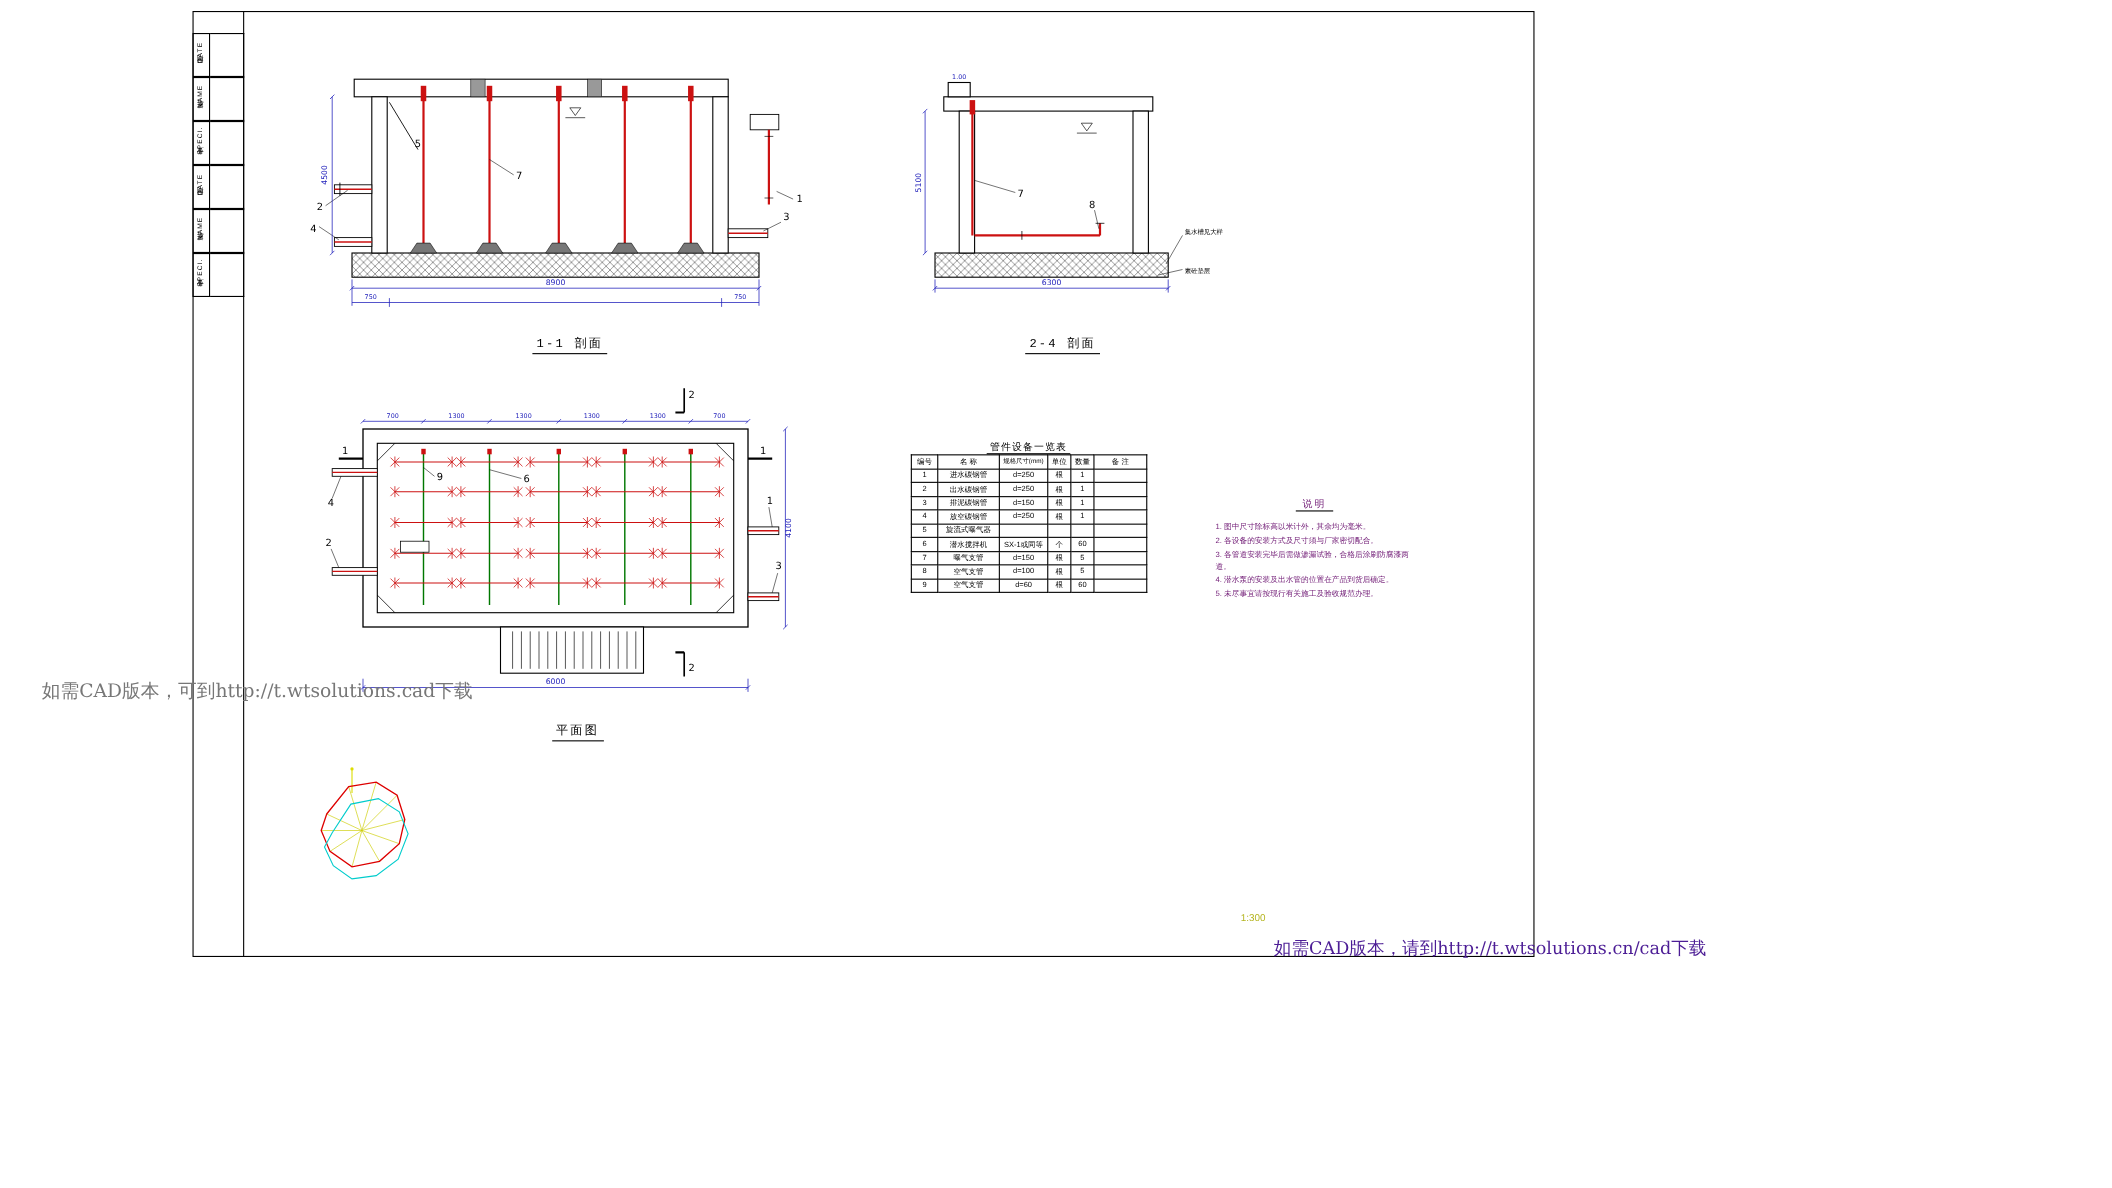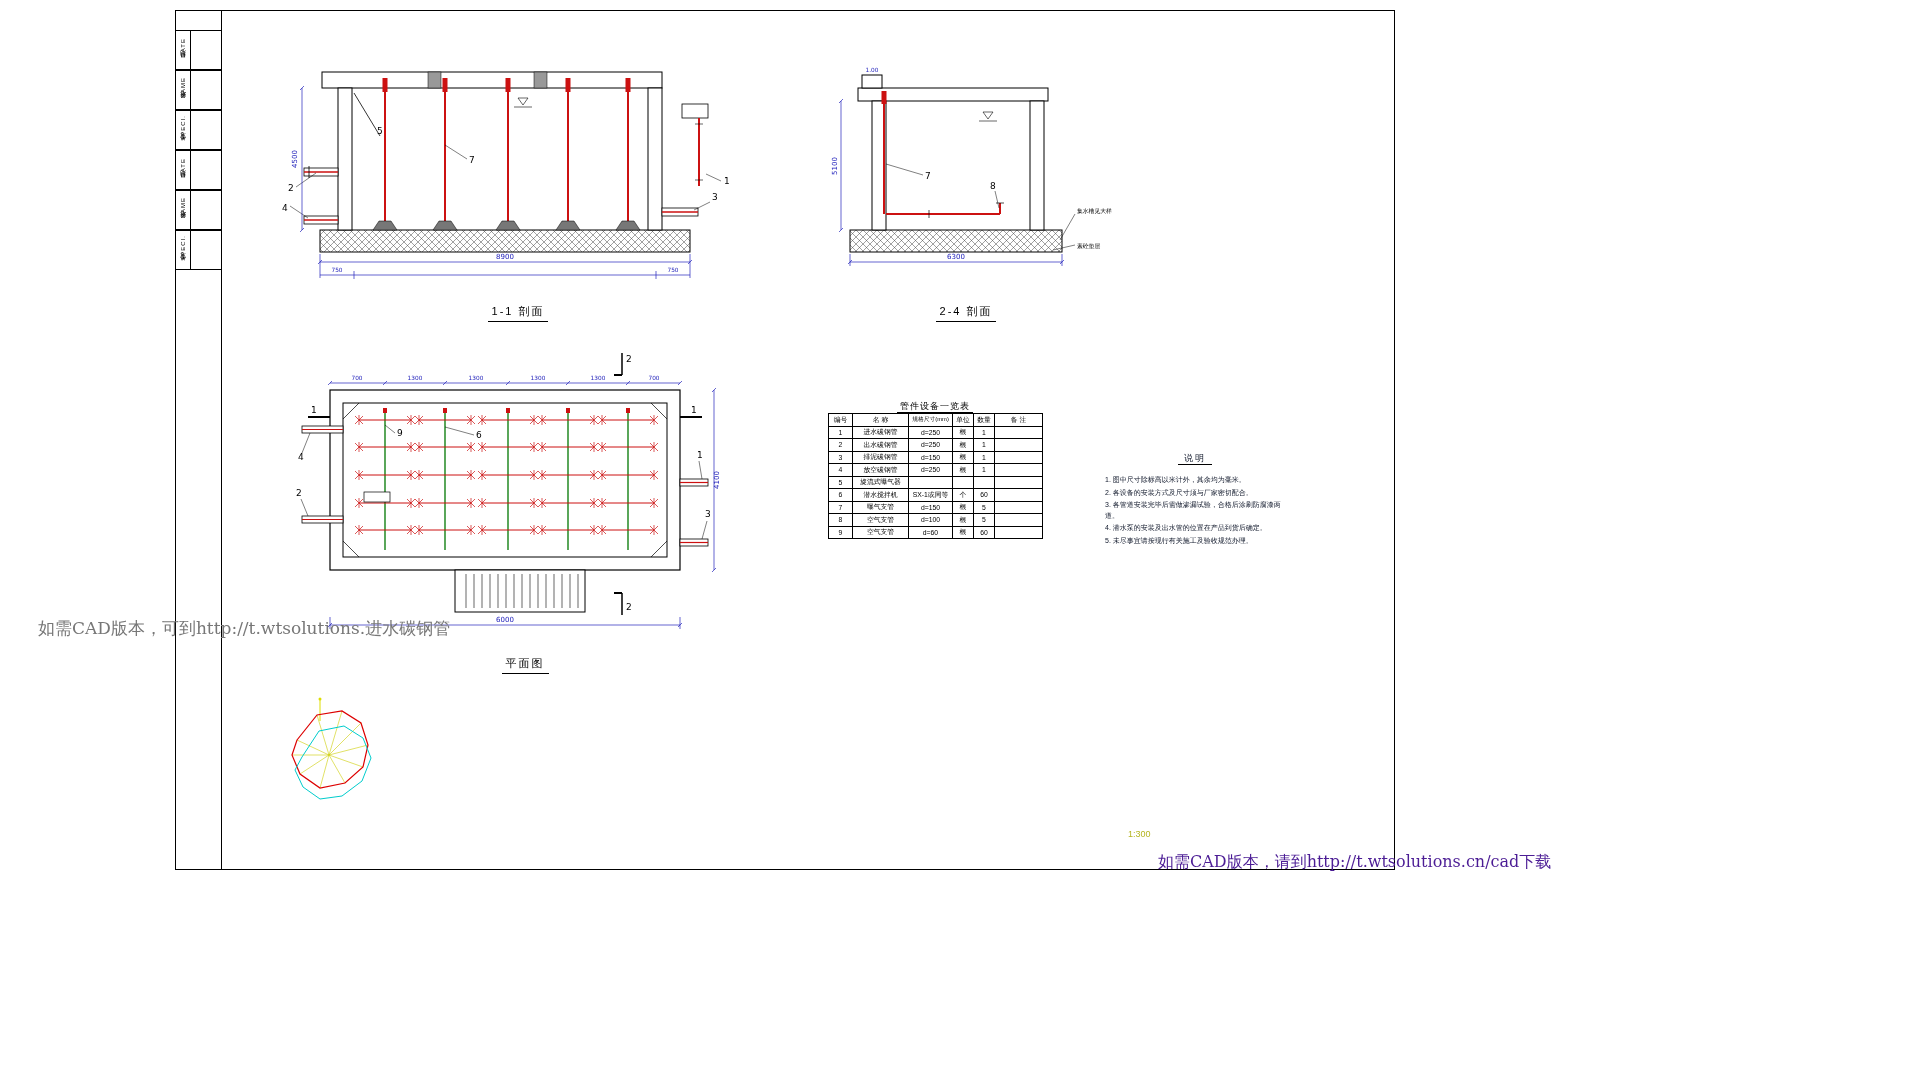--- a/index.html
+++ b/index.html
@@ -8,30 +8,30 @@
   svg { display:block; font-family:"DejaVu Sans",sans-serif; }
 
   .frame { left:175px; top:10px; width:1220px; height:860px; border:1.2px solid #000; }
   .tb-strip { left:175px; top:10px; width:47px; height:860px; border-right:1px solid #000; }
   .tb-row { position:absolute; left:0; display:flex; }
   .tb-label { width:16px; height:40px; border:0.6px solid #000; display:flex; align-items:center; justify-content:center; overflow:hidden; }
   .tb-label span { writing-mode:vertical-rl; transform:rotate(180deg); font-size:6px; letter-spacing:1px; white-space:nowrap; color:#000; }
   .tb-empty { width:31px; height:40px; border:0.6px solid #000; border-left:none; }
 
   .vt { font-size:11px; letter-spacing:2px; color:#000; text-align:center; }
-  .vt span { display:inline-block; border-bottom:1.5px solid #000; padding:0 4px 2px 4px; }
+  .vt span { display:inline-block; border-bottom:1.5px solid #000; padding:0 4px 2px 4px;font-family:Liberation Mono, monospace; }
 
   .ptable-wrap { left:828px; top:400px; width:214px; }
   .ptable-title { text-align:center; font-size:9px; letter-spacing:1px; }
   .ptable-title span { border-bottom:1px solid #000; padding:0 3px 1px 3px; }
   table.ptable { border-collapse:collapse; width:214px; table-layout:fixed; }
   table.ptable th, table.ptable td { border:0.6px solid #000; font-size:6.8px; font-weight:normal; text-align:center; height:12.5px; padding:0; overflow:hidden; white-space:nowrap; color:#000; }
   .cw-no{width:24px}.cw-name{width:56px}.cw-spec{width:44px}.cw-unit{width:21px}.cw-qty{width:21px}.cw-rem{width:48px}
 
-  .notes { left:1105px; top:452px; width:180px; color:#0f172a; }
+  .notes { left:1105px; top:452px; width:180px; color:#701a75; }
   .notes-title { text-align:center; font-size:9px; letter-spacing:2px; margin-bottom:10px; }
   .notes-title span { border-bottom:1px solid #000; padding:0 6px 1px 6px; }
   .note-item { font-size:7px; line-height:10.5px; margin-bottom:2px; }
 
   .wm-left { left:38px; top:617px; font-size:17px; color:#777; font-family:"DejaVu Serif",serif; }
   .wm-bottom { left:1158px; top:852px; font-size:16px; color:#4c1d95; font-family:"DejaVu Serif",serif; }
   .scale-note { left:1128px; top:829px; font-size:9px; color:#b5b520; }
 
   text.co { font-size:9px; fill:#000; }
   text.dim { font-size:7px; fill:#2222bb; }
@@ -491,15 +491,15 @@
       <line x1="47" y1="60" x2="81" y2="72"></line>
     <line x1="47" y1="60" x2="63" y2="88"></line>
       <line x1="47" y1="60" x2="38" y2="93"></line>
     <line x1="47" y1="60" x2="18" y2="79"></line>
       <line x1="47" y1="60" x2="10" y2="60"></line>
   </g>
   <polygon points="15,45 35,20 60,16 79,28 86,50 81,72 63,88 38,93 18,79 10,60" fill="none" stroke="#dd0000" stroke-width="1.2"></polygon>
   <polygon points="20,62 37,36 62,31 81,43 89,63 80,86 60,101 38,104 21,92 13,75" fill="none" stroke="#00cccc" stroke-width="1"></polygon>
 </svg>
 
-<div class="abs wm-left">如需CAD版本，可到http://t.wtsolutions.进水碳钢管</div>
+<div class="abs wm-left">如需CAD版本，可到http://t.wtsolutions.cad下载</div>
 <div class="abs wm-bottom">如需CAD版本，请到http://t.wtsolutions.cn/cad下载</div>
 <div class="abs scale-note">1:300</div>
 
 </body></html>

